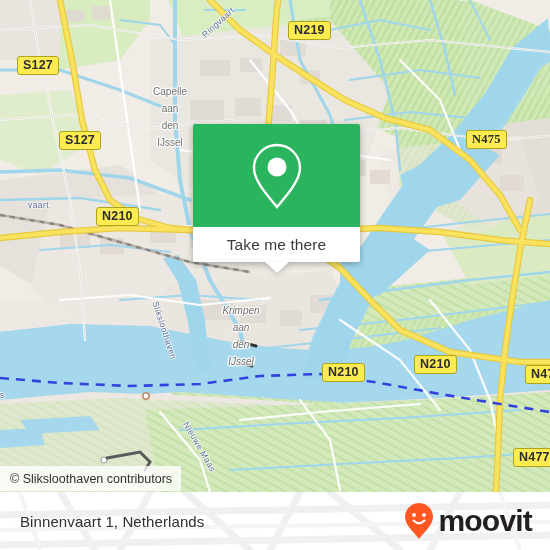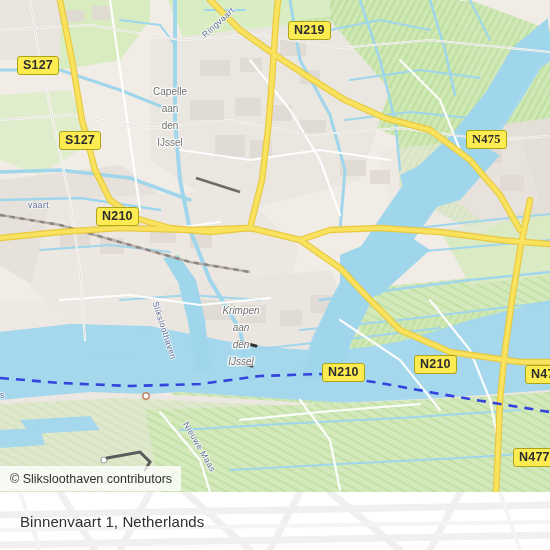--- a/index.html
+++ b/index.html
@@ -351,20 +351,32 @@
     <div class="shield" style="left:322px; top:363px;">N210</div>
     <div class="shield" style="left:414px; top:355px;">N210</div>
     <div class="shield" style="left:525px; top:365px;">N47</div>
     <div class="shield" style="left:513px; top:448px;">N477</div>
 
     <div class="attrib">
       <span>© Sliksloothaven contributors</span>
     </div>
   </div>
 
+  <div class="card">
+    <div class="card-top">
+      <svg width="58" height="72" viewBox="0 0 58 72">
+        <path d="M29 5 C16.3 5 6 15.3 6 28 C6 41 20 56 29 67 C38 56 52 41 52 28 C52 15.3 41.7 5 29 5 Z" fill="none" stroke="#ffffff" stroke-width="2.4"></path>
+        <circle cx="29" cy="27" r="9.5" fill="#ffffff"></circle>
+      </svg>
+    </div>
+    <div class="card-bottom">
+      <span>Take me there</span>
+    </div>
+    <div class="card-pointer"></div>
+  </div>
 
   <div class="footer">
     <svg class="wm" width="550" height="550" viewBox="0 0 550 550">
       <g stroke="#f0f0f0" fill="none" stroke-width="7" stroke-linecap="round">
         <path d="M60 492 L95 550"></path>
         <path d="M150 492 L120 550"></path>
         <path d="M185 492 L250 550"></path>
         <path d="M300 492 L270 550"></path>
         <path d="M330 492 L400 550"></path>
         <path d="M460 492 L430 550"></path>
@@ -373,15 +385,24 @@
       </g>
       <g stroke="#f4f4f4" fill="none" stroke-width="4">
         <path d="M20 492 L40 550"></path>
         <path d="M500 492 L520 550"></path>
         <path d="M0 530 L550 522"></path>
       </g>
     </svg>
     <div class="footer-title">
       <span>Binnenvaart 1, Netherlands</span>
     </div>
+    <div class="brand">
+      <svg width="30" height="38" viewBox="0 0 30 38">
+        <path d="M15 1 C7.3 1 1 7.3 1 15 C1 24 12 32 15 37 C18 32 29 24 29 15 C29 7.3 22.7 1 15 1 Z" fill="#ff5722"></path>
+        <circle cx="10" cy="13" r="1.9" fill="#ffffff"></circle>
+        <circle cx="20" cy="13" r="1.9" fill="#ffffff"></circle>
+        <path d="M9.5 18.5 Q15 24 20.5 18.5" fill="none" stroke="#ffffff" stroke-width="2" stroke-linecap="round"></path>
+      </svg>
+      <span class="brand-word">moovit</span>
+    </div>
   </div>
 
 </div>
 
 </body></html>

